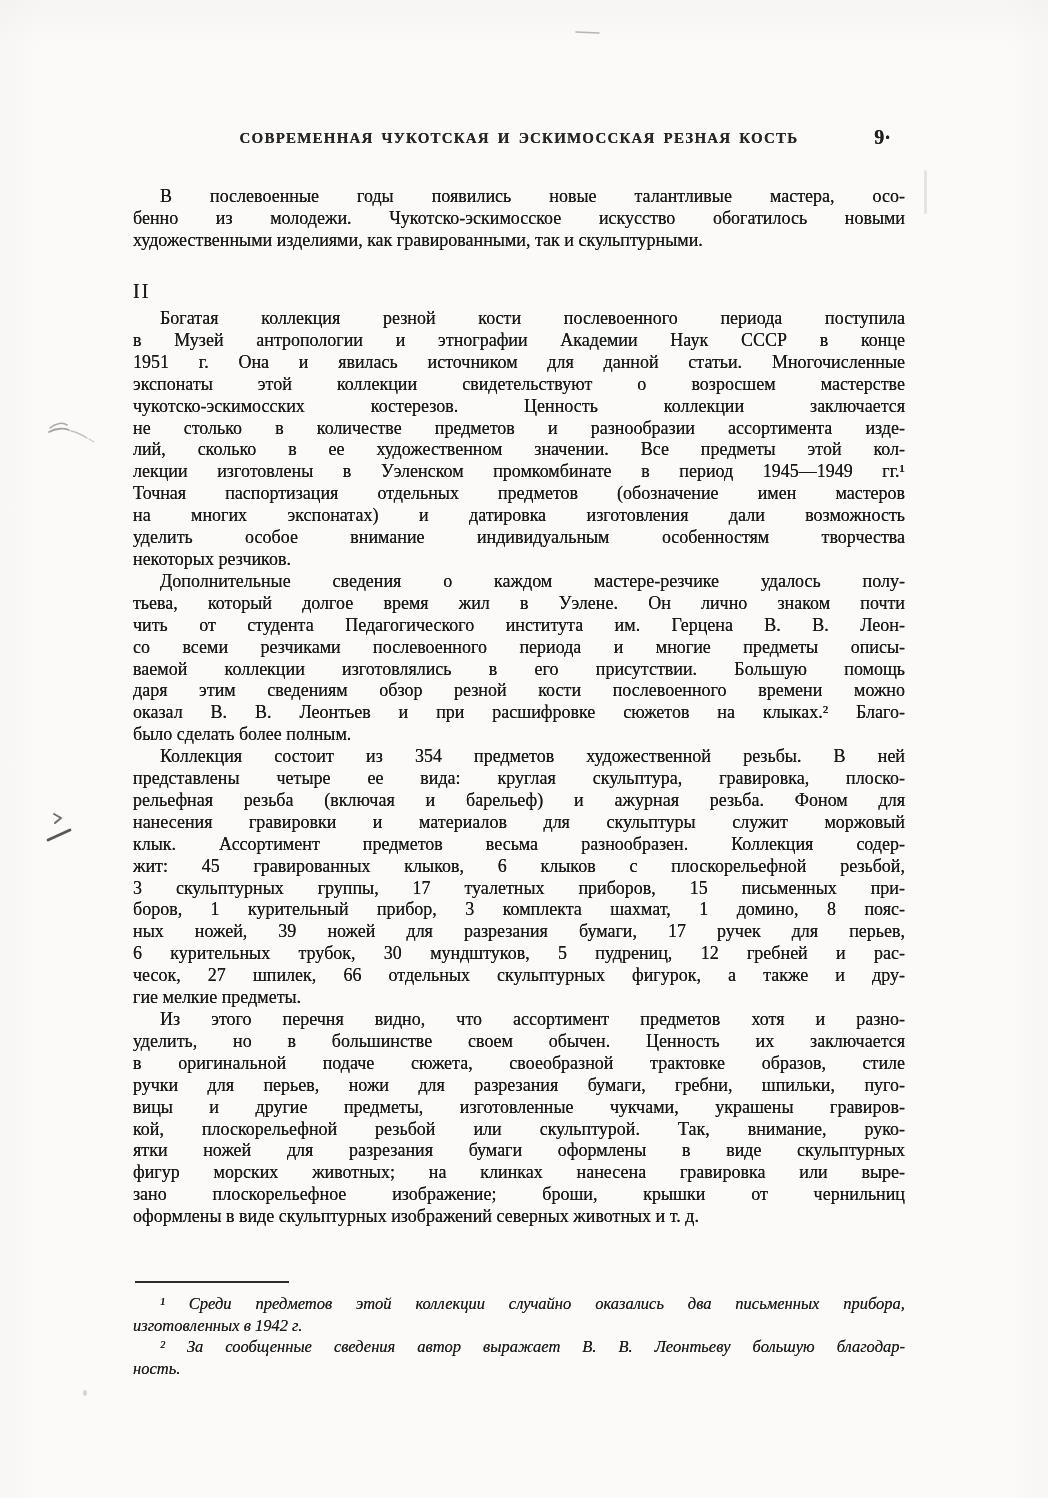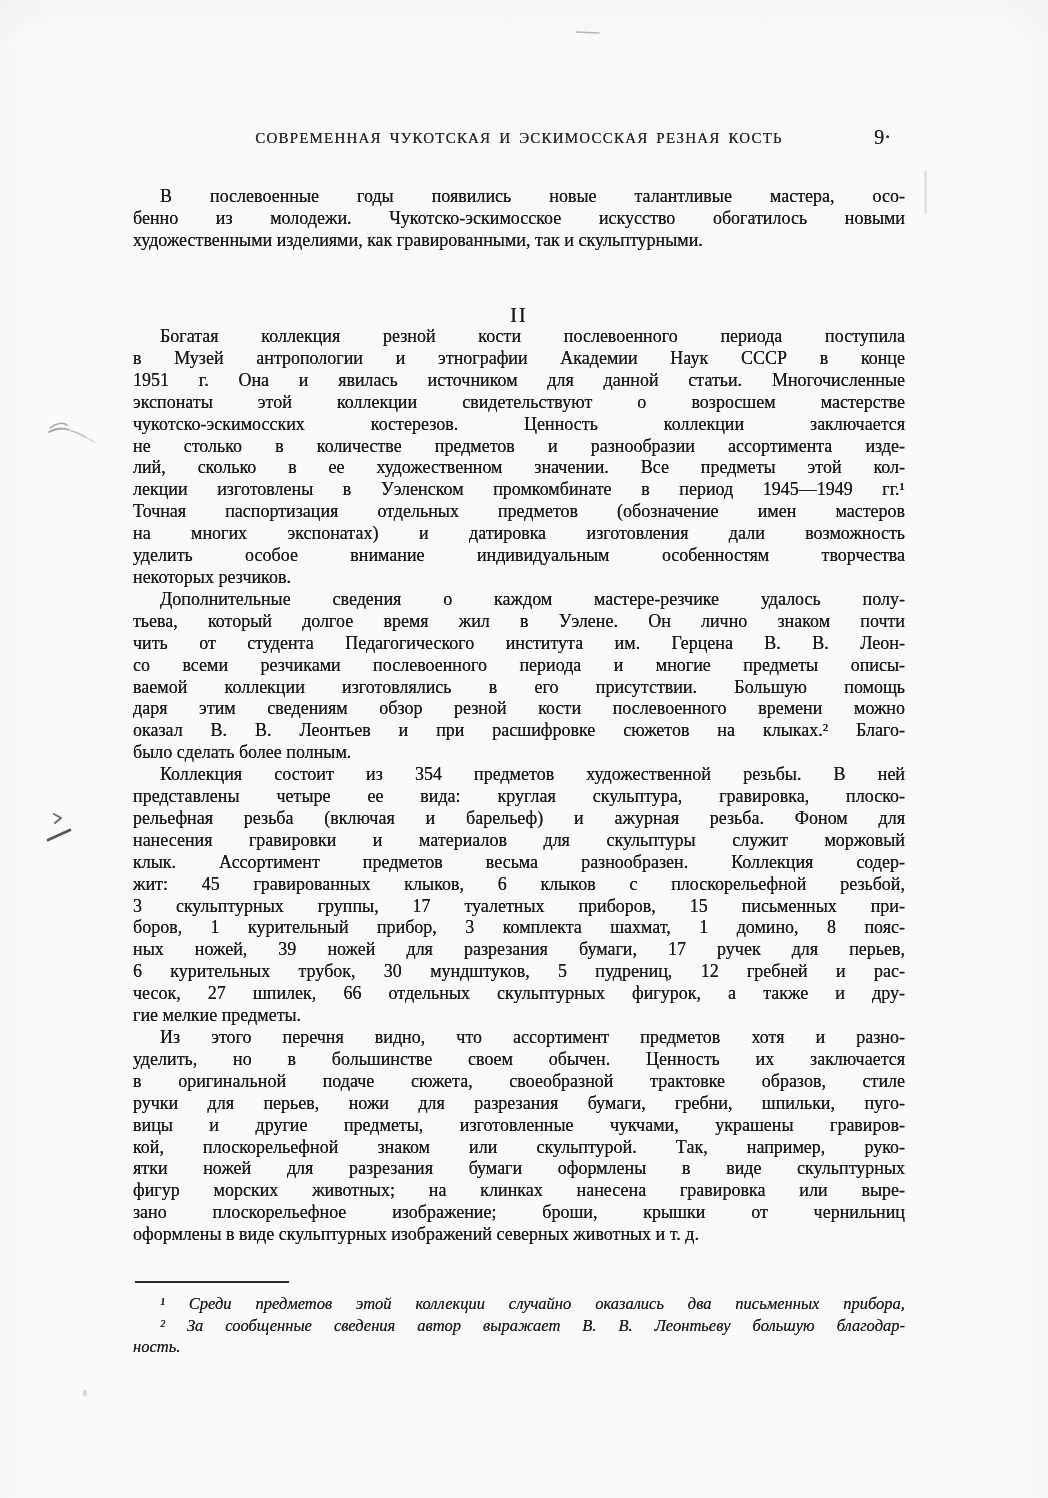--- a/index.html
+++ b/index.html
@@ -13,21 +13,21 @@
     width: 1048px; height: 1498px;
     background: #fbfaf8;
     background-image: linear-gradient(180deg, rgba(210,210,205,0.12) 0%, rgba(255,255,255,0) 3%),
                       linear-gradient(90deg, rgba(215,215,210,0.10) 0%, rgba(255,255,255,0) 4%, rgba(255,255,255,0) 96%, rgba(215,215,210,0.10) 100%);
     overflow: hidden;
     color: #1a1a1a;
   }
 
   
   .running-header {
-    position: absolute; top: 130px; left: 133px; width: 772px; height: 24px;
+    position: absolute; top: 130px; left: 133px; width: 772px; height: 24px; font-weight: bold;
   }
   .header-title {
     display: block; text-align: center;
     font-size: 15px; letter-spacing: 1.2px; word-spacing: 3px;
     color: #262626;
     text-shadow: 0 0 0.4px rgba(30,30,30,0.85);
   }
   .page-number {
     position: absolute; top: -4px; right: 14px;
     font-size: 20px; color: #1f1f1f;
@@ -36,25 +36,25 @@
 
   
   .textcol {
     position: absolute; left: 133px; width: 772px;
     font-size: 18px; line-height: 21.9px;
     color: #191919;
     text-shadow: 0 0 0.55px rgba(20,20,20,0.9);
   }
   .para-intro { top: 186px; }
   .section-heading {
-    position: absolute; top: 304px; left: 133px; width: 772px;
-    text-align: center; font-size: 20px; letter-spacing: 2px;
+    position: absolute; top: 280px; left: 133px; width: 772px;
+    font-size: 20px; letter-spacing: 2px;
     color: #1c1c1c; text-shadow: 0 0 0.55px rgba(20,20,20,0.9);
   }
-  .body-flow { top: 326px; }
+  .body-flow { top: 308px; }
 
   .line { text-align: justify; text-align-last: justify; white-space: normal; }
   .line.first { padding-left: 27px; }
   .line.last { text-align-last: left; }
 
   
   .footnote-rule {
     position: absolute; top: 1281px; left: 135px;
     width: 154px; height: 2px; background: #2c2c2c;
   }
@@ -139,21 +139,21 @@
         <div class="line">6 курительных трубок, 30 мундштуков, 5 пудрениц, 12 гребней и рас-</div>
         <div class="line">чесок, 27 шпилек, 66 отдельных скульптурных фигурок, а также и дру-</div>
         <div class="line last">гие мелкие предметы.</div>
       </div>
     <div class="para">
         <div class="line first">Из этого перечня видно, что ассортимент предметов хотя и разно-</div>
         <div class="line">уделить, но в большинстве своем обычен. Ценность их заключается</div>
         <div class="line">в оригинальной подаче сюжета, своеобразной трактовке образов, стиле</div>
         <div class="line">ручки для перьев, ножи для разрезания бумаги, гребни, шпильки, пуго-</div>
         <div class="line">вицы и другие предметы, изготовленные чукчами, украшены гравиров-</div>
-        <div class="line">кой, плоскорельефной знаком или скульптурой. Так, например, руко-</div>
+        <div class="line">кой, плоскорельефной резьбой или скульптурой. Так, внимание, руко-</div>
         <div class="line">ятки ножей для разрезания бумаги оформлены в виде скульптурных</div>
         <div class="line">фигур морских животных; на клинках нанесена гравировка или выре-</div>
         <div class="line">зано плоскорельефное изображение; броши, крышки от чернильниц</div>
         <div class="line last">оформлены в виде скульптурных изображений северных животных и т. д.</div>
       </div>
   </div>
 
   <svg class="mark margin-scribble" width="54" height="34" viewBox="0 0 54 34">
     <path d="M6,12 C12,7 19,6 23,9" stroke="#8f8f8c" stroke-width="1.6" fill="none" opacity="0.75" stroke-linecap="round"></path>
     <path d="M5,16 C12,12 20,12 25,14" stroke="#8f8f8c" stroke-width="1.8" fill="none" opacity="0.8" stroke-linecap="round"></path>
@@ -167,20 +167,21 @@
   </svg>
 
   <div class="mark right-streak"></div>
   <div class="mark bottom-speck"></div>
 
   <div class="footnote-rule"></div>
 
   <div class="footnotes">
     <div class="footnote">
         <div class="line first">¹ Среди предметов этой коллекции случайно оказались два письменных прибора,</div>
+        <div class="line last">изготовленных в 1942 г.</div>
       </div>
     <div class="footnote">
         <div class="line first">² За сообщенные сведения автор выражает В. В. Леонтьеву большую благодар-</div>
         <div class="line last">ность.</div>
       </div>
   </div>
 
 </div>
 
 </body></html>

